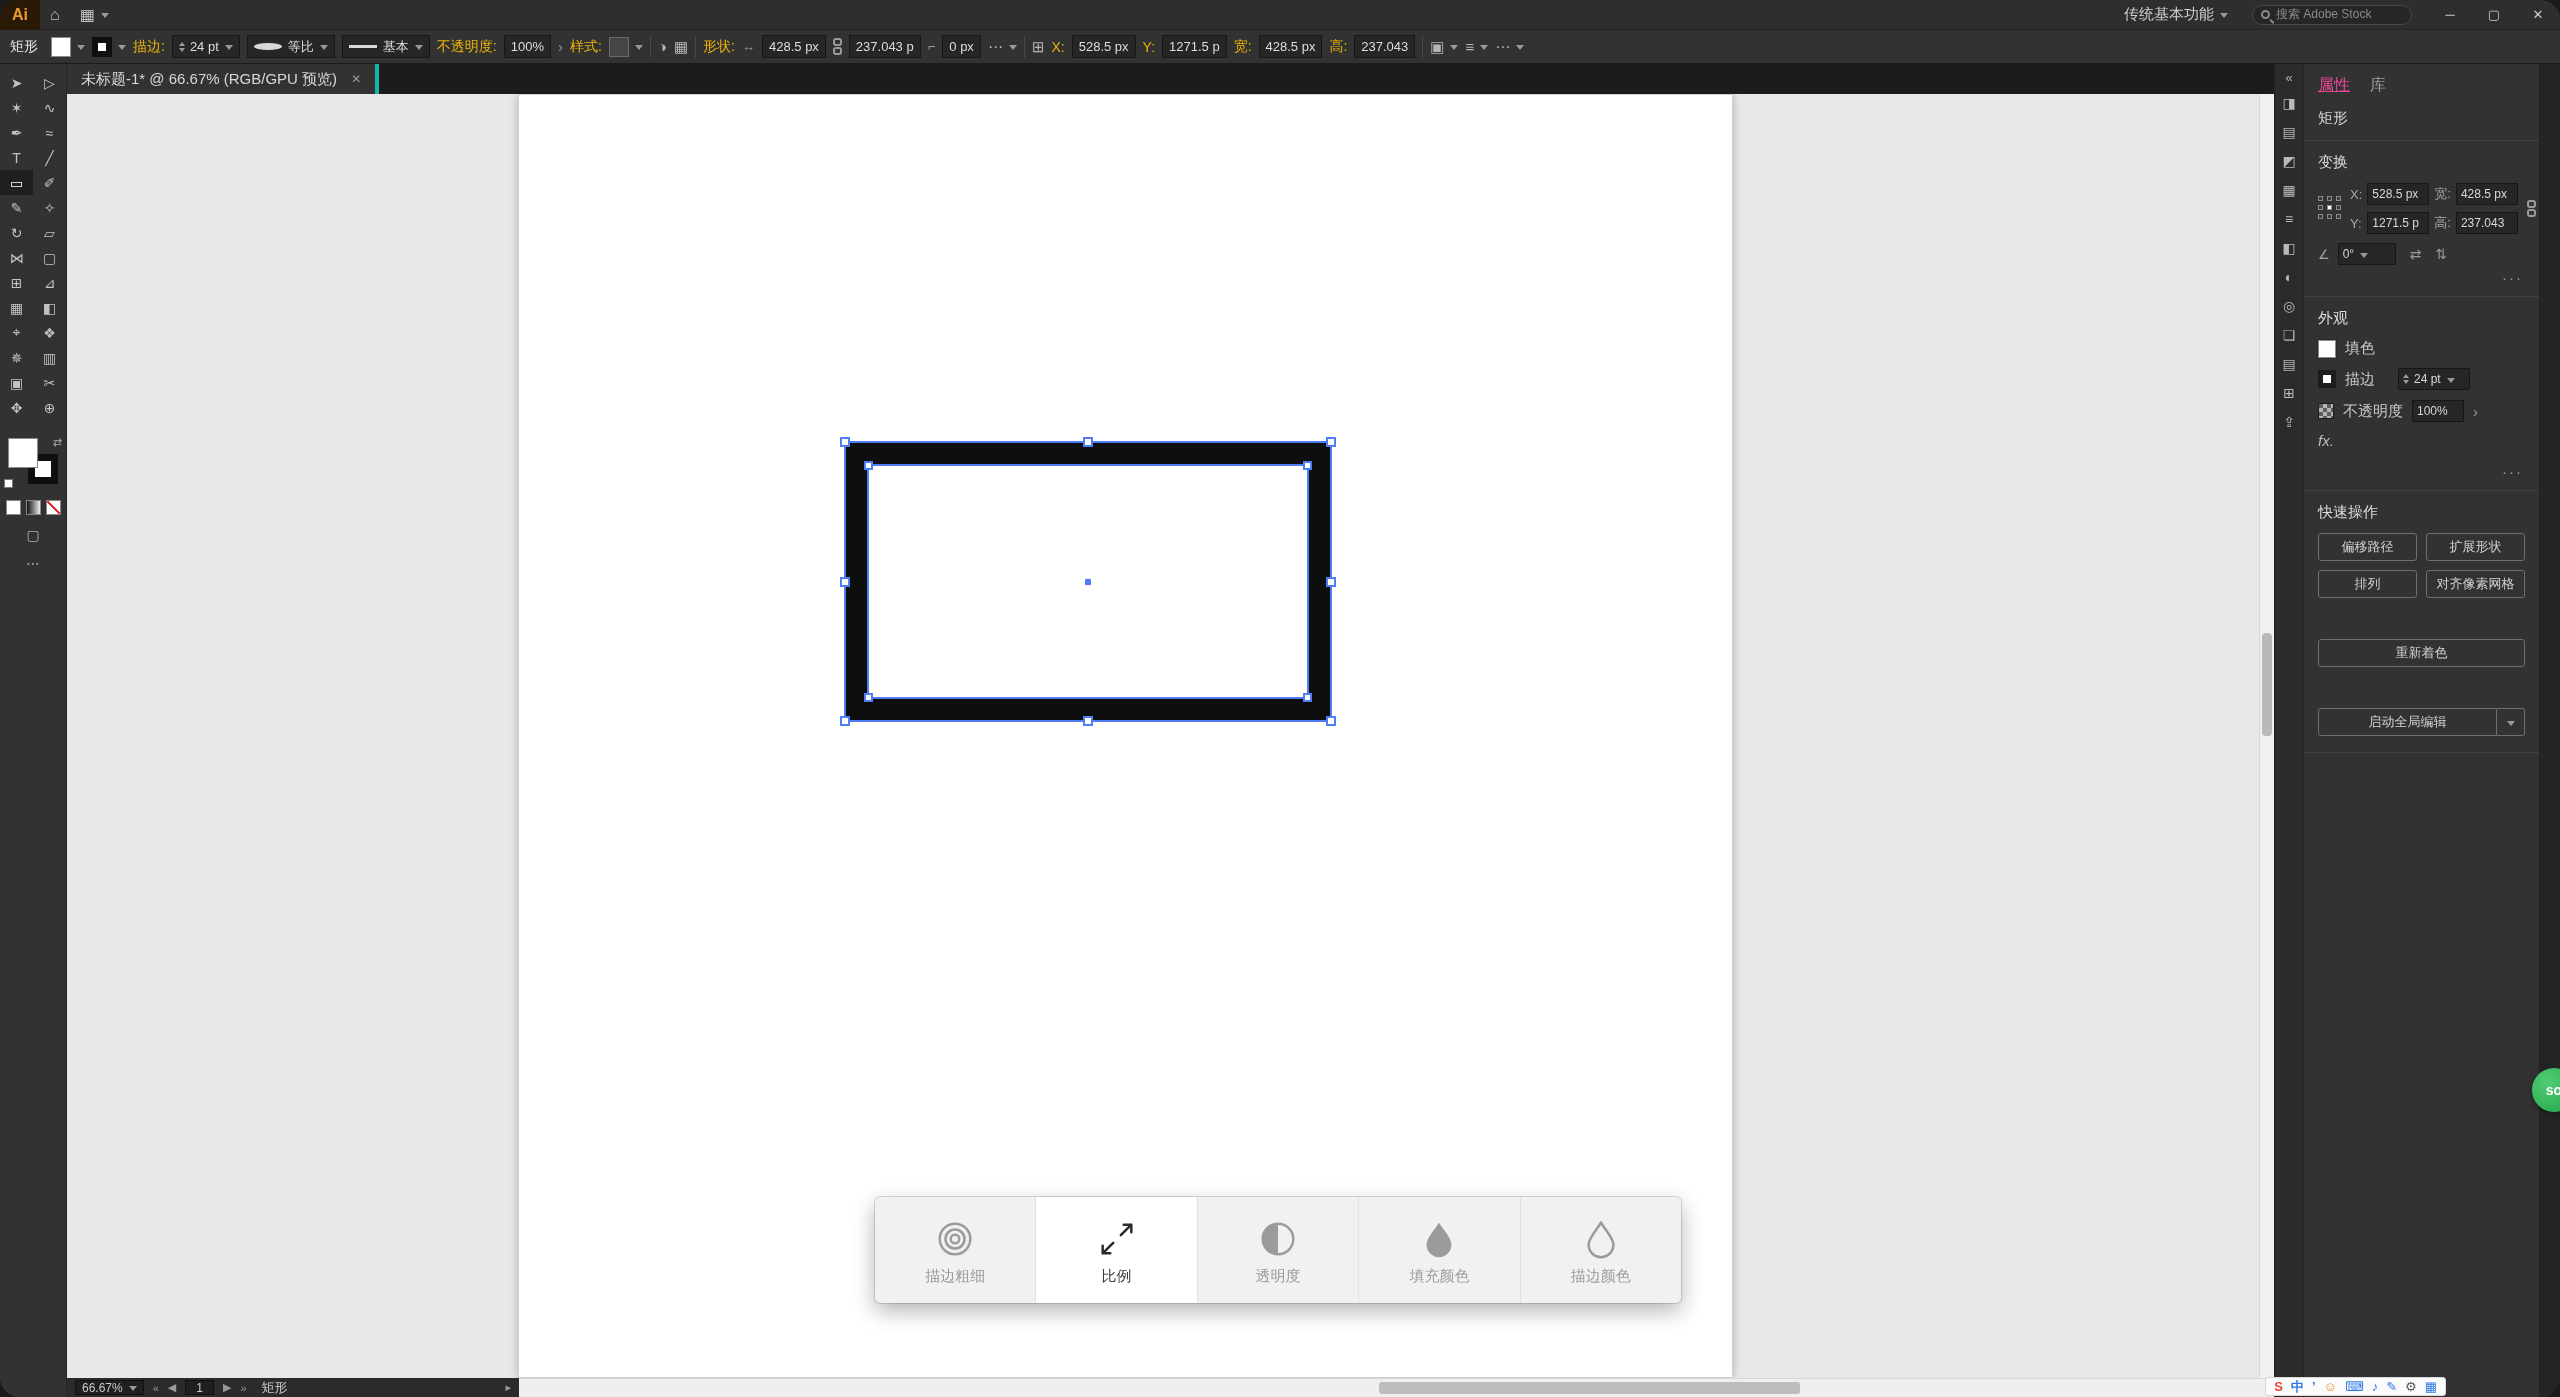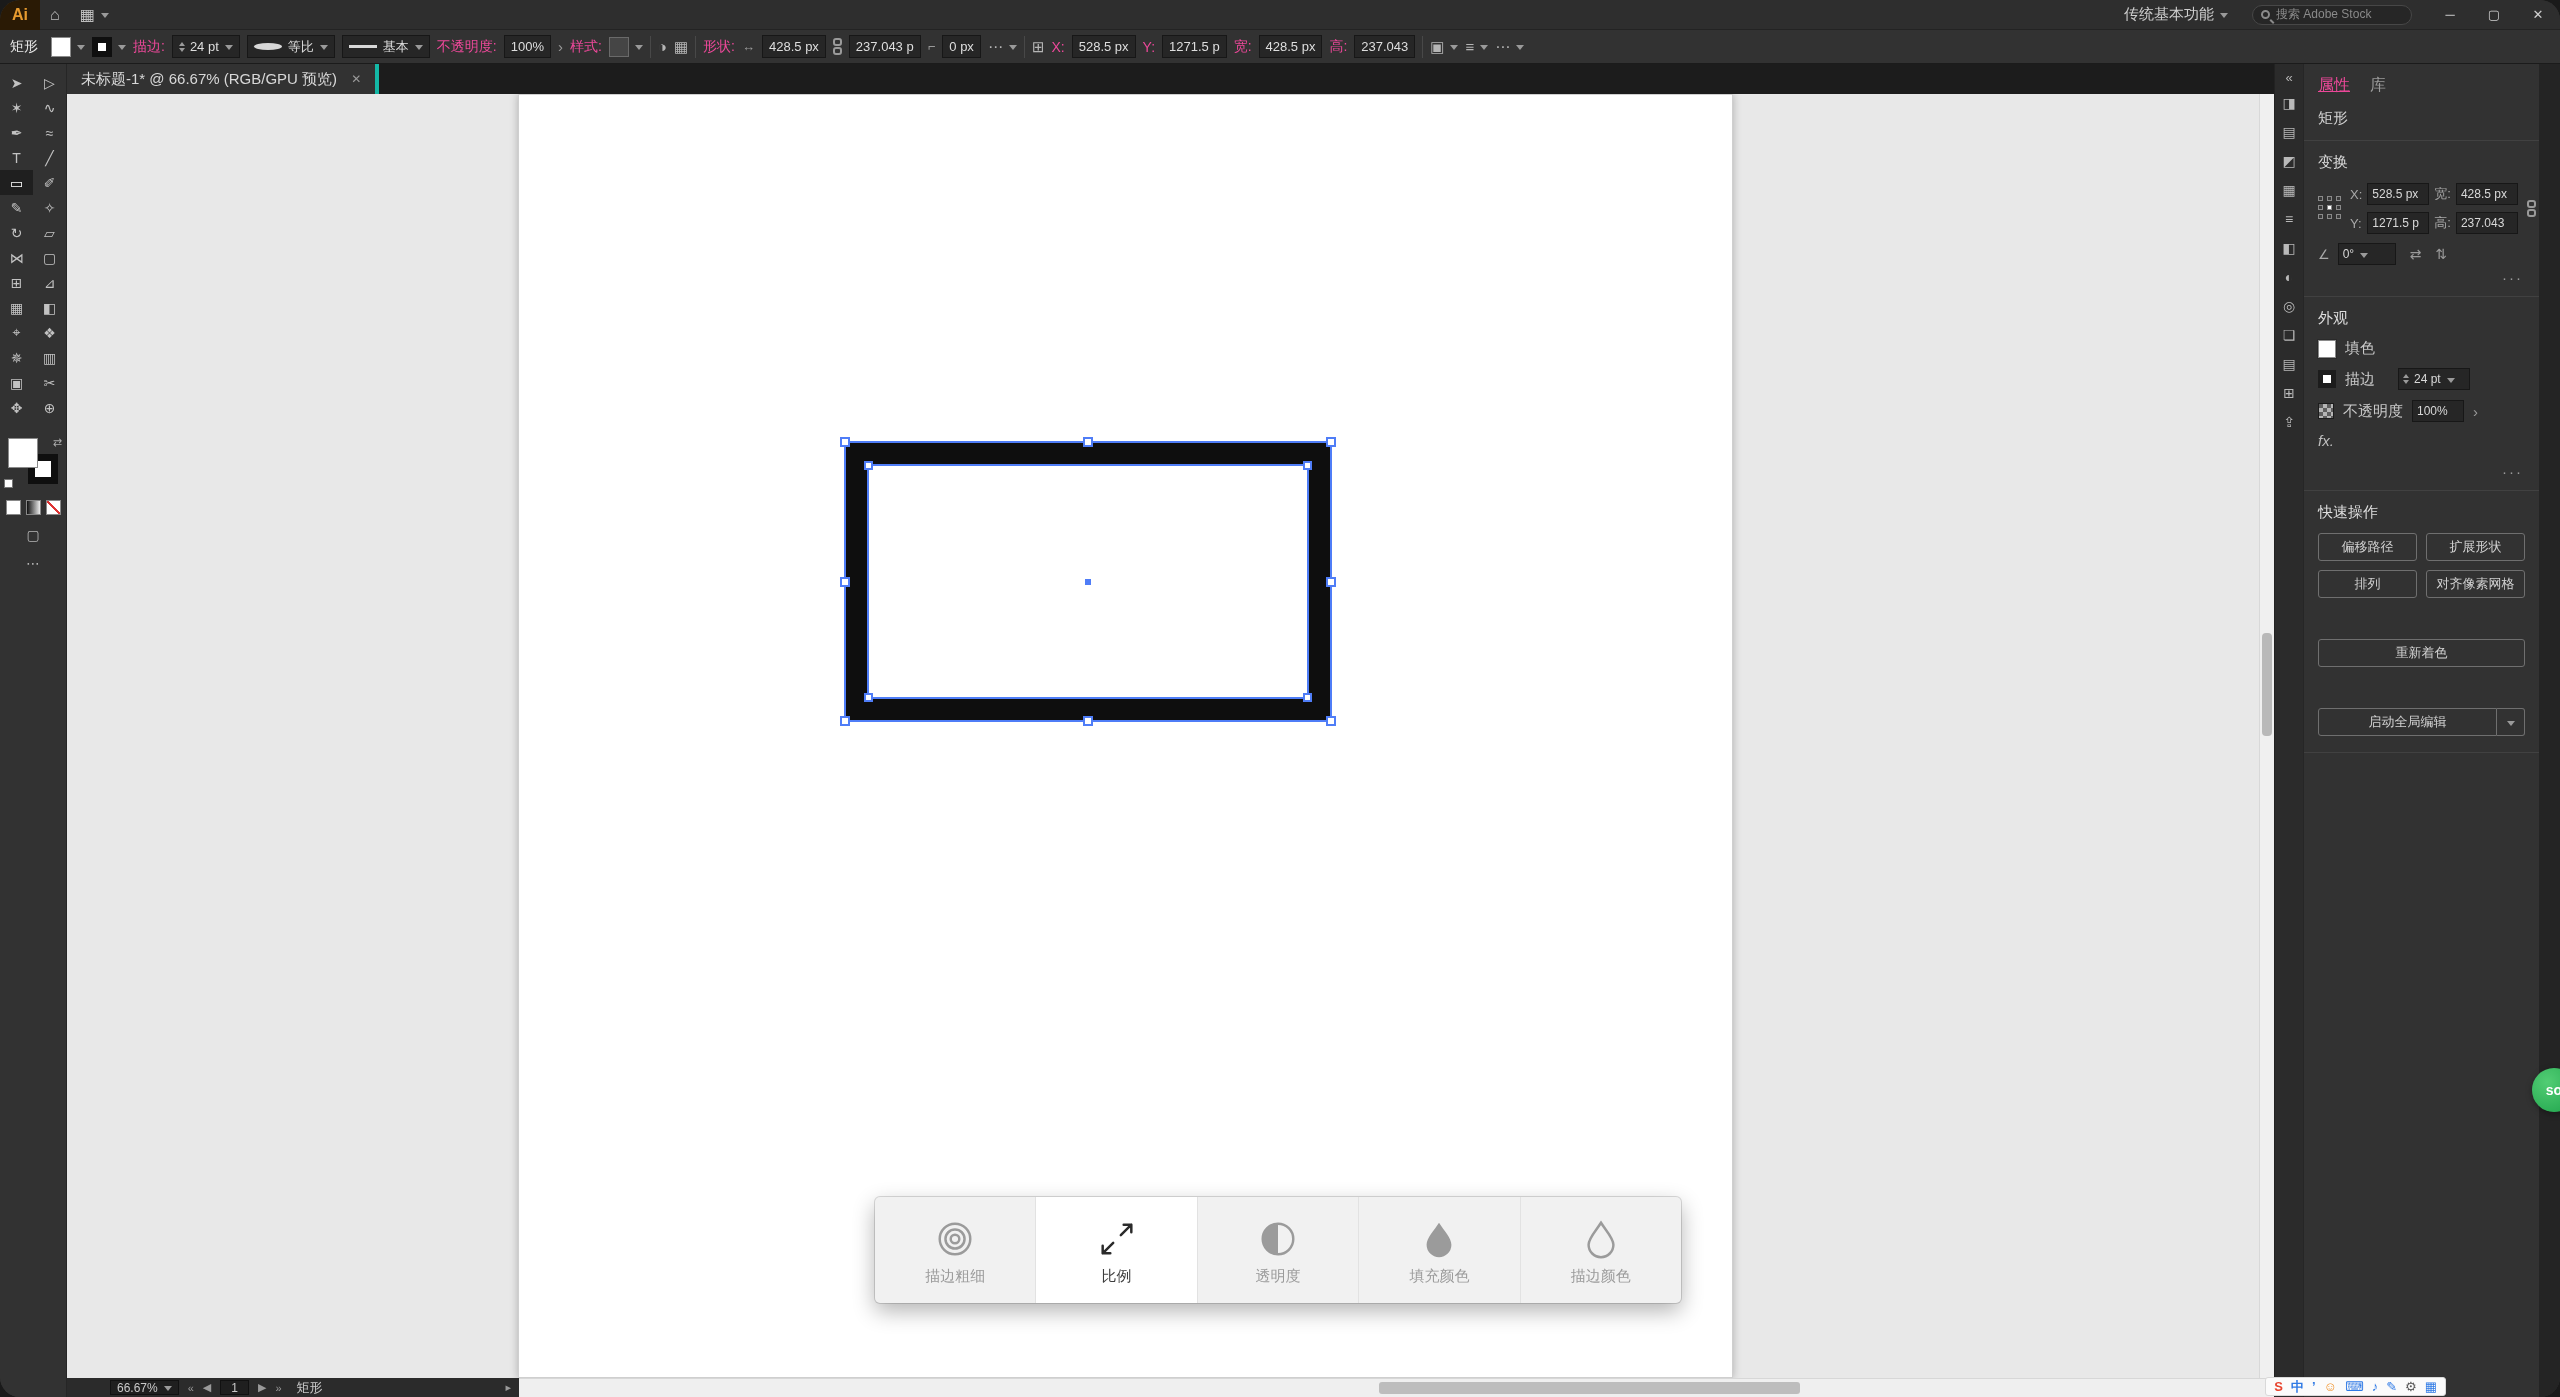--- a/index.html
+++ b/index.html
@@ -26,21 +26,21 @@
     background:#262626; border:1px solid #474747; border-radius:10px; padding:0 8px;
     color:#8a8a8a; font-size:12px; white-space:nowrap; overflow:hidden; }
   .mag { width:9px; height:9px; border:2px solid #8a8a8a; border-radius:50%; position:relative; margin-right:6px; flex:none; }
   .mag::after { content:""; position:absolute; width:2px; height:5px; background:#8a8a8a; left:8px; top:7px; transform:rotate(-45deg); }
   .winbtns { display:flex; height:100%; }
   .winbtn { width:44px; height:100%; display:flex; align-items:center; justify-content:center; font-size:13px; color:#cfcfcf; }
   
   .controlbar { position:absolute; left:0; top:30px; right:0; height:34px; background:#323232;
     border-bottom:1px solid #1b1b1b; display:flex; align-items:center; gap:7px; padding:0 10px;
     font-size:14px; color:#c6c6c6; white-space:nowrap; overflow:hidden; }
-  .cb-label { color:#ec4899; }
+  .cb-label { color:#eab308; }
   .cb-label.strong { color:#e8e8e8; margin-right:6px; }
   .cb-field { height:23px; background:var(--field); border:1px solid var(--fieldbrd);
     display:inline-flex; align-items:center; padding:0 6px; color:#dedede; font-size:13px; }
   .sep { width:1px; height:22px; background:#484848; flex:none; }
   .cb-icon { color:#b5b5b5; font-size:15px; display:inline-flex; align-items:center; }
   .cb-icon.small { font-size:13px; color:#9a9a9a; }
   .opt { color:#9a9a9a; font-size:15px; }
   .sw { display:inline-block; width:20px; height:20px; }
   .fillsw { background:#fff; border:1px solid #8a8a8a; }
   .strokesw { background:#fff; border:6px solid #0f0f0f; }
@@ -101,21 +101,21 @@
   .tseg.active { background:#ffffff; color:#3d3d3d; }
   .ticon { width:42px; height:42px; stroke:currentColor; fill:none; stroke-width:2.6; stroke-linecap:round; }
   .tseg.active .ticon { stroke:#2b2b2b; }
   .tlabel { line-height:1; }
   
   .vscroll { position:absolute; right:0; top:0; bottom:0; width:15px; background:#f0f0f0; border-left:1px solid #d8d8d8; }
   .vthumb { position:absolute; left:2px; right:2px; top:42%; height:8%; background:#b9b9b9; border-radius:4px; }
   .bottomrow { height:19px; display:flex; }
   .statusbar { width:452px; background:#2b2b2b; display:flex; align-items:center; gap:9px; padding:0 8px;
     font-size:13px; color:#c9c9c9; white-space:nowrap; }
-  .zoombox { background:#1f1f1f; border:1px solid #111; padding:0 6px; height:15px; display:inline-flex; align-items:center; font-size:12px;margin-left:35px; }
+  .zoombox { background:#1f1f1f; border:1px solid #111; padding:0 6px; height:15px; display:inline-flex; align-items:center; font-size:12px; }
   .nav { color:#9a9a9a; font-size:11px; }
   .abfield { background:#1f1f1f; border:1px solid #111; padding:0 10px; height:15px; display:inline-flex; align-items:center; font-size:12px; }
   .sb-tool { margin-left:6px; }
   .expand { margin-left:auto; }
   .hscroll { flex:1; position:relative; background:#efefef; border-top:1px solid #d7d7d7; }
   .hthumb { position:absolute; top:3px; bottom:3px; left:49%; width:24%; background:#bdbdbd; border-radius:3px; }
   
   .rightside { position:absolute; right:0; top:64px; bottom:0; width:286px; display:flex; }
   .panelstrip { width:29px; background:#2b2b2b; border-left:1px solid #222; display:flex; flex-direction:column; align-items:center; padding-top:6px; }
   .collapse { color:#b5b5b5; font-size:13px; margin-bottom:10px; }

